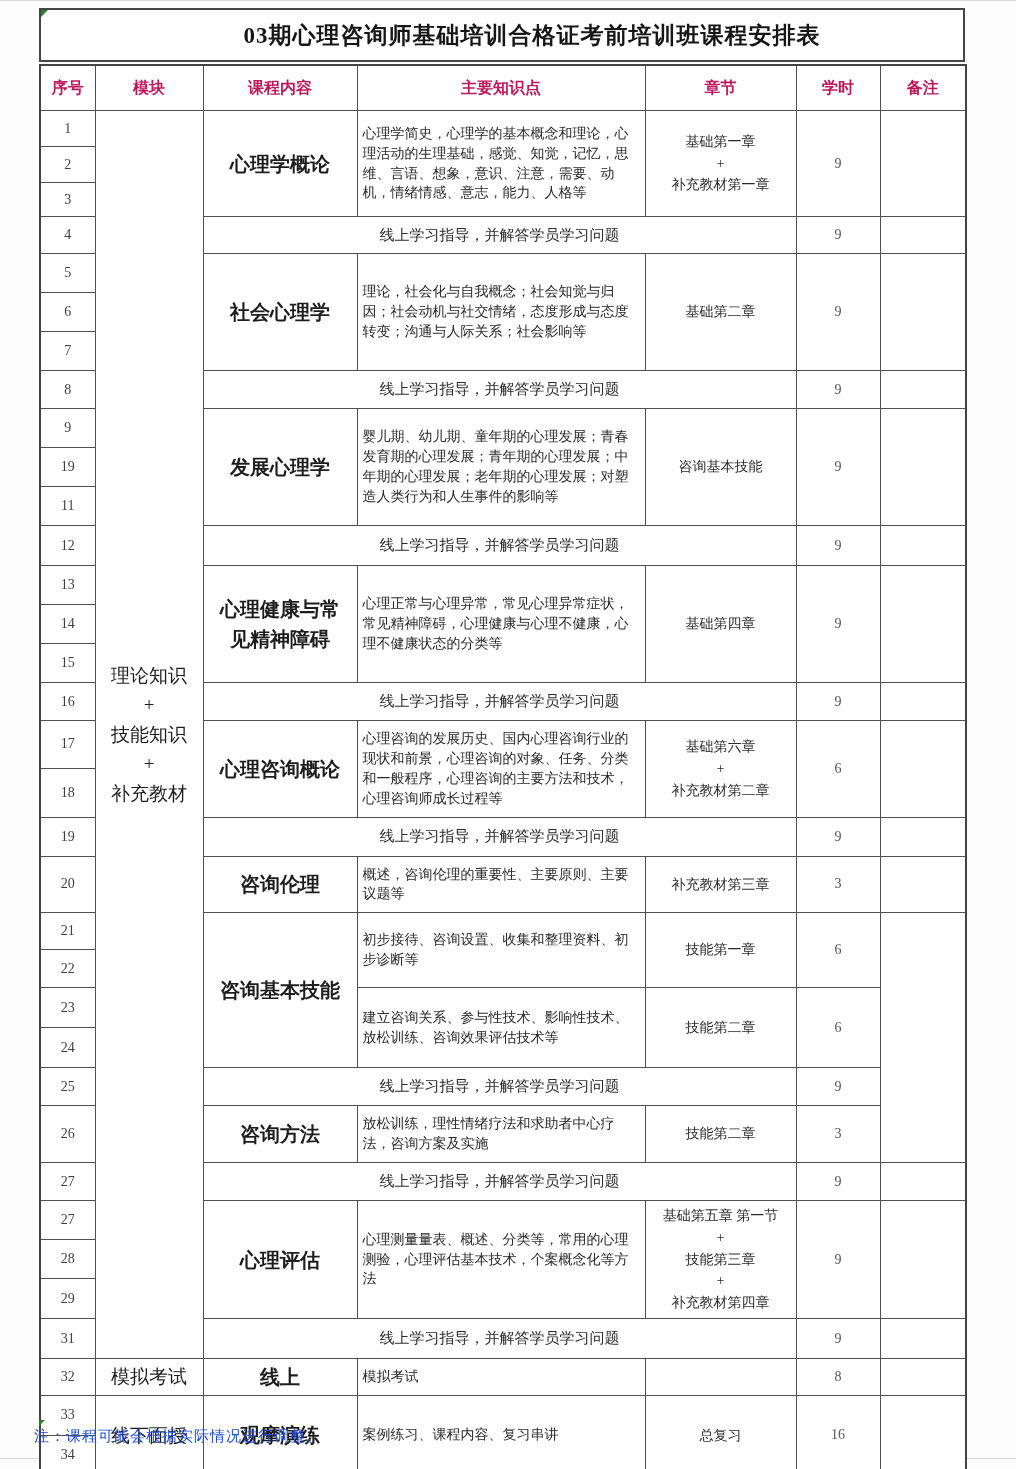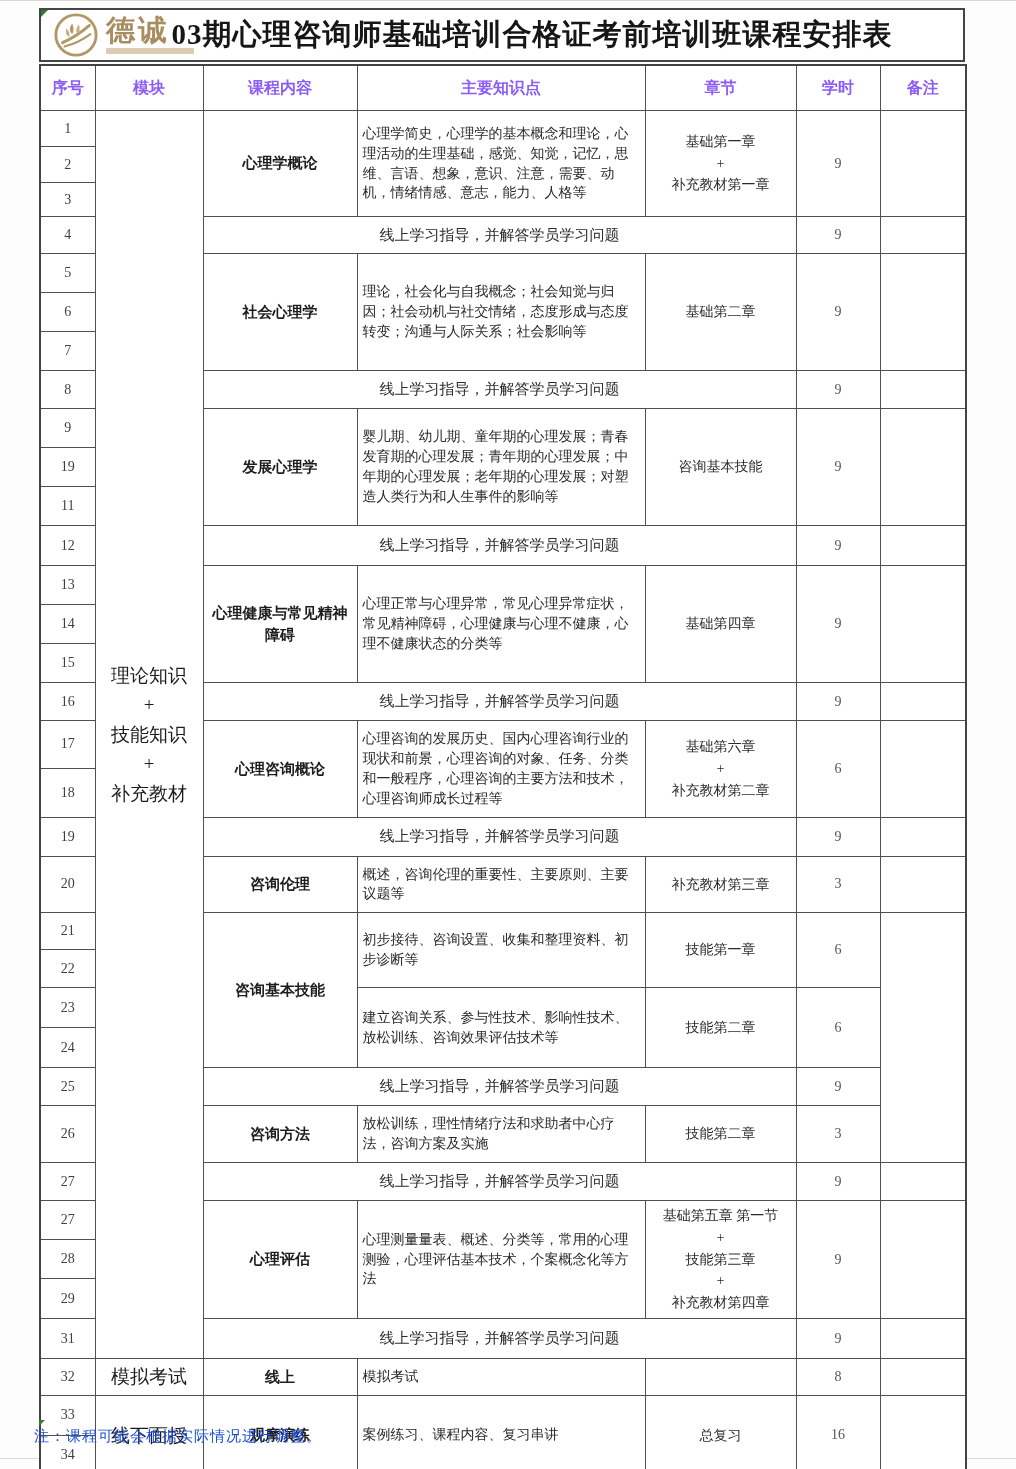--- a/index.html
+++ b/index.html
@@ -7,61 +7,46 @@
         font-family:"Liberation Serif",serif;color:#222;}
   .frame-line{position:absolute;left:0;width:100%;height:1px;background:#d8d8d8;}
   .title-box{position:absolute;left:39px;top:8px;width:922px;height:50px;border:2px solid #454545;
              display:flex;align-items:center;justify-content:center;background:#fff;}
   .logo{position:absolute;left:12px;top:2px;display:flex;align-items:center;gap:7px;}
   .logo-emblem{width:46px;height:46px;}
   .logo-textcol{display:flex;flex-direction:column;align-items:flex-start;}
   .logo-text{font-size:29px;font-weight:bold;color:#a78d5f;letter-spacing:3px;line-height:1;
              font-family:"Liberation Sans",sans-serif;}
   .logo-sub{width:88px;height:6px;background:#dbcbb0;margin-top:3px;border-radius:1px;}
-  .page-title{font-size:29px;font-weight:bold;letter-spacing:1px;color:#161616;padding-left:60px;}
+  .page-title{font-size:23px;font-weight:bold;letter-spacing:1px;color:#161616;padding-left:60px;}
   .tri{position:absolute;width:0;height:0;border-top:7px solid #2e7d32;border-right:7px solid transparent;}
   table.sched{position:absolute;left:39px;top:64px;width:926px;border-collapse:collapse;
               table-layout:fixed;background:#fff;border:2px solid #434343;}
   .sched th,.sched td{border:1px solid #505050;padding:0;vertical-align:middle;text-align:center;
                       overflow:hidden;}
-  .sched thead th{height:44px;font-size:16px;font-weight:bold;color:#8b5cf6;}
+  .sched thead th{height:44px;font-size:16px;font-weight:bold;color:#be185d;}
   td.sn{font-size:14px;color:#3f3f3f;}
   td.module{font-size:19px;font-weight:normal;white-space:pre-line;line-height:1.55;color:#1d1d1d;}
-  td.course{font-size:15px;font-weight:bold;padding:2px 8px;line-height:1.5;color:#1d1d1d;}
+  td.course{font-size:20px;font-weight:bold;padding:2px 8px;line-height:1.5;color:#1d1d1d;}
   td.know{font-size:14px;text-align:left;padding:8px 5px;line-height:1.42;color:#292929;}
   td.chap{font-size:14px;white-space:pre-line;line-height:1.55;padding:2px 4px;color:#2a2a2a;}
   td.hrs{font-size:14px;color:#555;}
   td.online{font-size:15px;color:#2a2a2a;}
   td.remark{background:#fff;}
   .footer-note{position:absolute;left:34px;top:1427px;font-size:15px;color:#1d4ed8;letter-spacing:1px;}
 </style>
 </head>
 <body>
 
 <div class="page">
   <div class="frame-line" style="top:0;"></div>
   <div class="frame-line" style="top:1458px;"></div>
 
   <div class="title-box">
     <div class="tri" style="left:0;top:0;"></div>
-    <div class="logo">
-      <svg class="logo-emblem" viewBox="0 0 48 48">
-        <circle cx="24" cy="24" r="21" fill="none" stroke="#b29869" stroke-width="3"></circle>
-        <path d="M10 32 Q24 26 38 14" fill="none" stroke="#b29869" stroke-width="3" stroke-linecap="round"></path>
-        <path d="M12 36 Q26 32 40 22" fill="none" stroke="#c9b astuces" stroke-width="0"></path>
-        <path d="M12 36 Q27 32 39 23" fill="none" stroke="#b29869" stroke-width="2.2" stroke-linecap="round"></path>
-        <path d="M20 12 q3 6 0 11 q-5 -4 0 -11z" fill="#b29869"></path>
-        <path d="M27 13 q2 6 -1 10 q-4 -4 1 -10z" fill="#c4ad80"></path>
-        <path d="M14 17 q4 4 3 9 q-5 -2 -3 -9z" fill="#c4ad80"></path>
-      </svg>
-      <div class="logo-textcol">
-        <span class="logo-text">德诚</span>
-        <div class="logo-sub"></div>
-      </div>
-    </div>
     <div class="page-title">03期心理咨询师基础培训合格证考前培训班课程安排表</div>
   </div>
 
   <table class="sched">
     <colgroup>
       <col style="width:55px">
         <col style="width:108px">
         <col style="width:154px">
       <col style="width:288px">
         <col style="width:151px">

